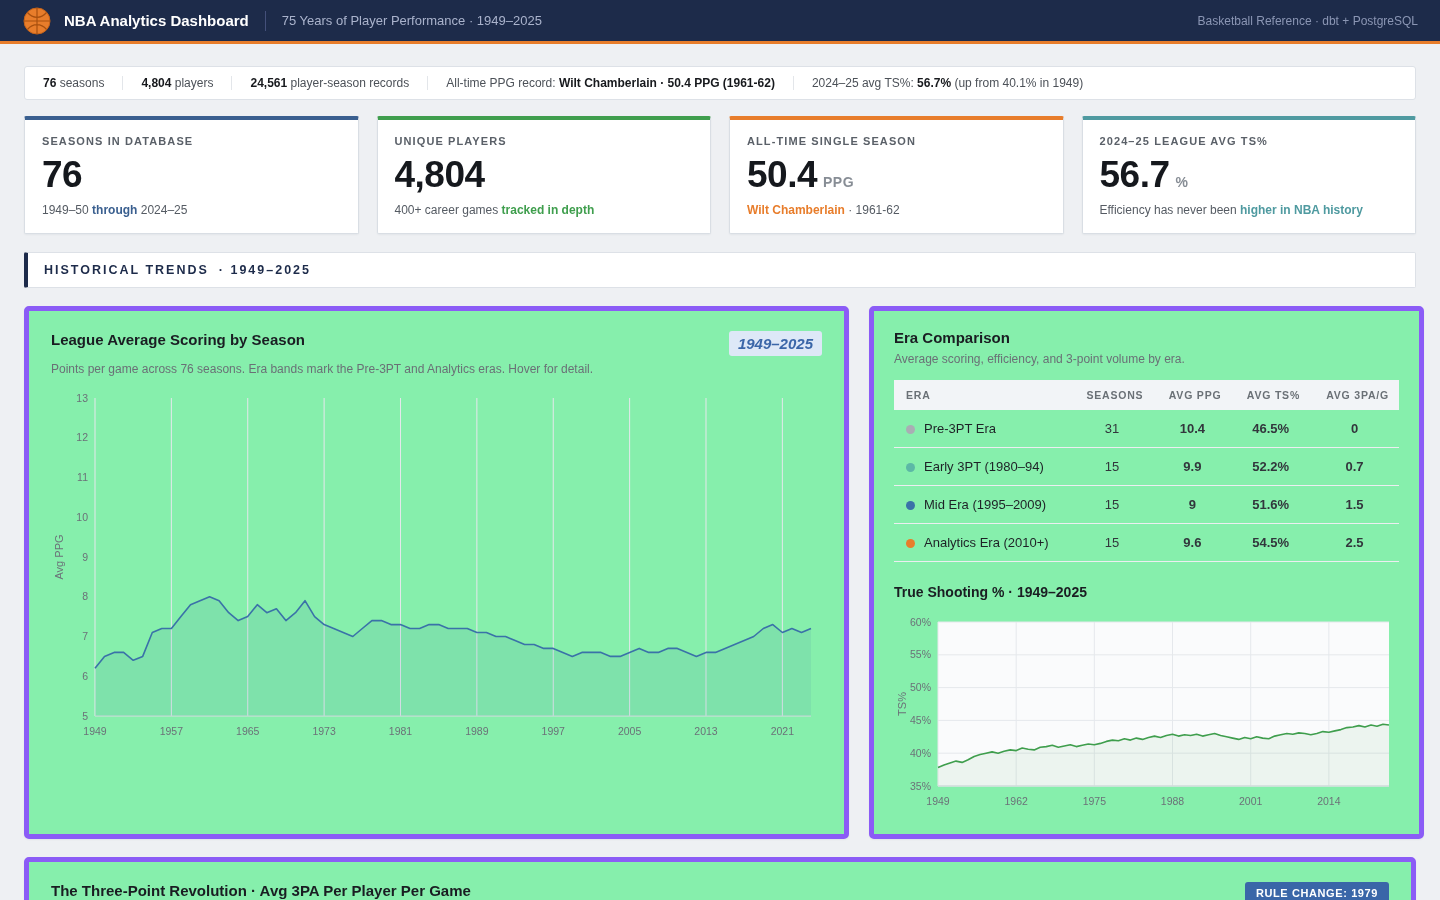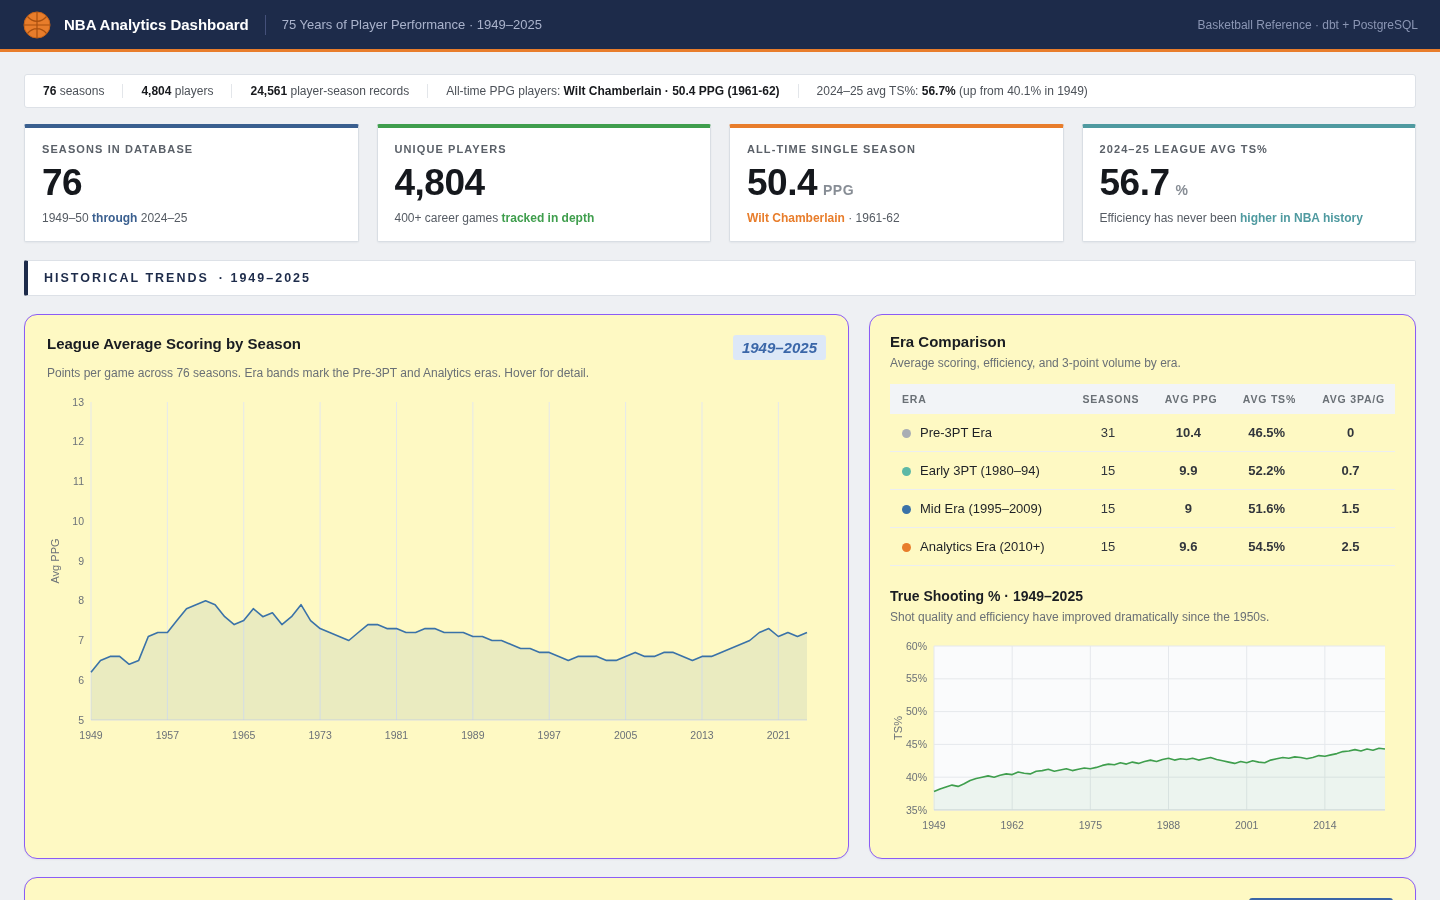--- a/index.html
+++ b/index.html
@@ -3,21 +3,21 @@
 <meta charset="utf-8">
 <style>
   * { margin:0; padding:0; box-sizing:border-box; }
   html,body { width:1440px; height:900px; overflow:hidden; }
   body {
     font-family:"Liberation Sans","DejaVu Sans",sans-serif;
     background:#eef0f3; color:#23262b;
   }
   
   .topbar{
-    height:52px; background:#1d2b4a; border-bottom:3px solid #e87d2b;
+    height:44px; background:#1d2b4a; border-bottom:3px solid #e87d2b;
     display:flex; align-items:center; justify-content:space-between; padding:0 22px;
   }
   .topbar-left{ display:flex; align-items:center; gap:12px; }
   .logo{ width:30px; height:30px; display:flex; }
   .app-title{ color:#ffffff; font-size:15px; font-weight:700; }
   .topbar-divider{ width:1px; height:20px; background:#44507a; margin:0 4px; }
   .app-subtitle{ color:#aab3cc; font-size:13px; }
   .topbar-right{ color:#8b96b4; font-size:12px; }
   
   .page{ padding:0 24px; }
@@ -45,21 +45,21 @@
   
   .section-bar{
     margin-top:18px; background:#ffffff; border:1px solid #dde1e7; border-left:4px solid #1d2b4a;
     border-radius:2px; padding:10px 16px; display:flex; align-items:center; gap:10px;text-align:center;
   }
   .section-title{ font-size:12.5px; font-weight:700; letter-spacing:2px; color:#1d2b4a; }
   .section-range{ font-size:12.5px; font-weight:700; letter-spacing:2px; color:#1d2b4a; }
   
   .panels{ display:flex; gap:20px; margin-top:18px; align-items:stretch; }
   .panel{
-    background:#fef9c3; border:1px solid #8b5cf6; border-radius:13px;
+    background:#86efac; border:5px solid #8b5cf6; border-radius:5px;
     box-shadow:0 1px 2px rgba(20,30,50,.05); padding:20px 22px;
   }
   .panel-left{ flex:0 0 825px; }
   .panel-right{ flex:1; padding:18px 20px; }
   .panel-head{ display:flex; align-items:flex-start; justify-content:space-between; }
   .panel h2{ font-size:15px; font-weight:700; color:#1a1d22; }
   .panel-sub{ margin-top:6px; font-size:12px; color:#6a7076; }
   .badge-range{
     background:#dde8f7; color:#3a66a8; font-size:15px; font-weight:700;
     padding:4px 9px; border-radius:3px; white-space:nowrap;font-style:italic;
@@ -106,21 +106,21 @@
   </div>
   <div class="topbar-right">Basketball Reference · dbt + PostgreSQL</div>
 </header>
 
 <div class="page">
 
   <div class="strip">
     <div class="strip-item"><span></span><span class="strip-bold">76</span><span> seasons</span></div>
     <div class="strip-item"><span></span><span class="strip-bold">4,804</span><span> players</span></div>
     <div class="strip-item"><span></span><span class="strip-bold">24,561</span><span> player-season records</span></div>
-    <div class="strip-item"><span>All-time PPG players: </span><span class="strip-bold">Wilt Chamberlain · 50.4 PPG (1961-62)</span><span></span></div>
+    <div class="strip-item"><span>All-time PPG record: </span><span class="strip-bold">Wilt Chamberlain · 50.4 PPG (1961-62)</span><span></span></div>
     <div class="strip-item"><span>2024–25 avg TS%: </span><span class="strip-bold">56.7%</span><span> (up from 40.1% in 1949)</span></div>
   </div>
 
   <div class="cards">
     <div class="card" style="--accent: #3a5f8f;">
       <div class="card-label">SEASONS IN DATABASE</div>
       <div class="card-value"><span>76</span><span class="card-suffix"></span></div>
       <div class="card-note"><span>1949–50 </span><span class="card-em">through</span><span> 2024–25</span></div>
     </div>
     <div class="card" style="--accent: #3f9e4d;">
@@ -231,21 +231,20 @@
             <td class="era-cell"><span class="era-dot" style="background: rgb(232, 125, 43);"></span><span>Analytics Era (2010+)</span></td>
             <td>15</td>
             <td class="num-strong">9.6</td>
             <td class="num-strong">54.5%</td>
             <td class="num-strong">2.5</td>
           </tr>
         </tbody>
       </table>
 
       <h3 class="ts-head">True Shooting % · 1949–2025</h3>
-      <p class="panel-sub">Shot quality and efficiency have improved dramatically since the 1950s.</p>
       <div class="chart-wrap">
         <svg width="505" height="198">
             <rect x="44" y="8" width="451" height="164" fill="#fafbfc"></rect>
             <line x1="44" x2="44" y1="8" y2="172" stroke="#e5e8ec"></line>
             <text class="tick" x="44" y="191" text-anchor="middle">1949</text>
             <line x1="122.17333333333333" x2="122.17333333333333" y1="8" y2="172" stroke="#e5e8ec"></line>
             <text class="tick" x="122.17333333333333" y="191" text-anchor="middle">1962</text>
             <line x1="200.34666666666666" x2="200.34666666666666" y1="8" y2="172" stroke="#e5e8ec"></line>
             <text class="tick" x="200.34666666666666" y="191" text-anchor="middle">1975</text>
             <line x1="278.52" x2="278.52" y1="8" y2="172" stroke="#e5e8ec"></line>

